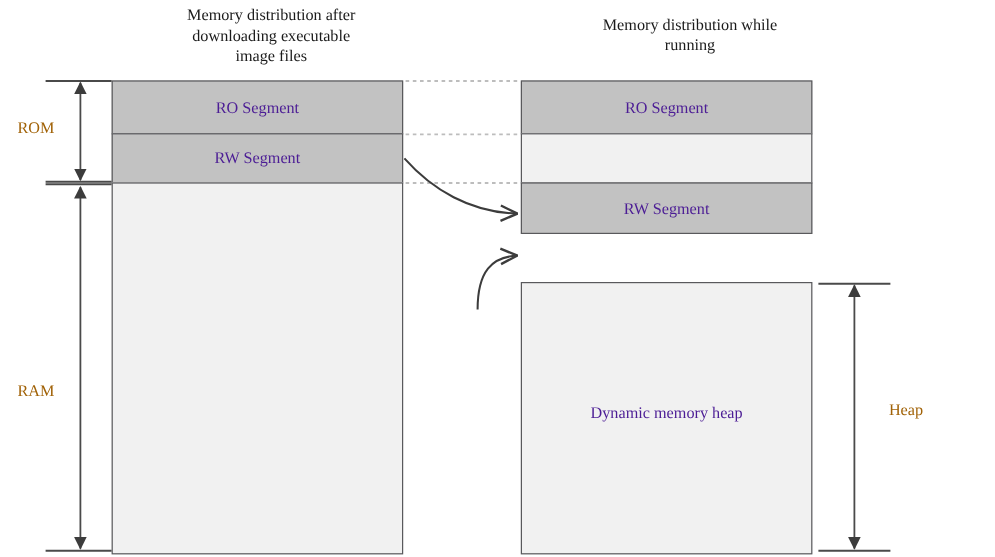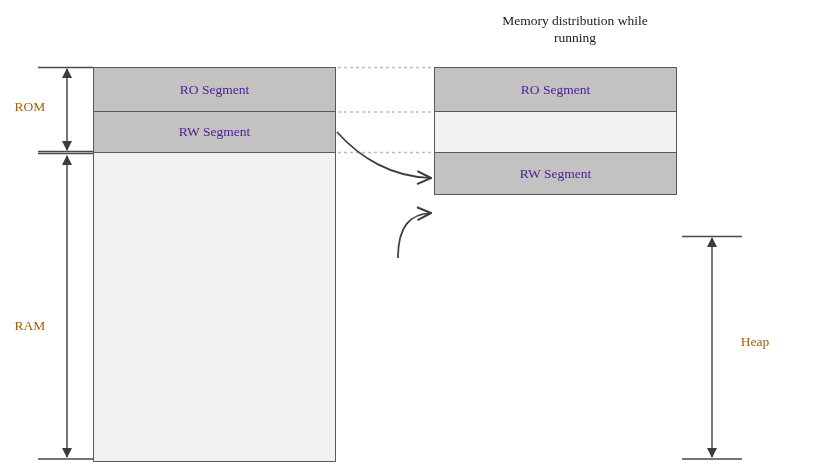--- a/index.html
+++ b/index.html
@@ -50,20 +50,23 @@
     white-space:pre-line;
   }
 
   svg.overlay{position:absolute;left:0;top:0;width:829px;height:464px;overflow:visible;}
 </style>
 </head>
 <body>
 
 <div id="stage">
 
+  <div class="title" id="title-left">Memory distribution after
+downloading executable
+image files</div>
 
   <div class="title" id="title-right">Memory distribution while
 running</div>
 
   <div class="memblock seg-grey" style="left:93px;top:67px;width:243px;height:45px;">
     <div class="seg-label" style="top:15px;">RO Segment</div>
   </div>
 
   <div class="memblock seg-grey" style="left:93px;top:111px;width:243px;height:42px;">
     <div class="seg-label" style="top:13px;">RW Segment</div>
@@ -75,20 +78,23 @@
     <div class="seg-label" style="top:15px;">RO Segment</div>
   </div>
 
   <div class="memblock seg-light" style="left:434px;top:111px;width:243px;height:42px;"></div>
 
   <div class="memblock seg-grey" style="left:434px;top:152px;width:243px;height:43px;">
     <div class="seg-label" style="top:14px;">RW Segment</div>
   </div>
 
 
+  <div class="memblock seg-light" style="left:434px;top:235px;width:243px;height:227px;">
+    <div class="seg-label" style="top:101px;">Dynamic memory heap</div>
+  </div>
 
   <div class="side-label" style="left:2px;top:318px;width:56px;">RAM</div>
 
   <div class="side-label" style="left:2px;top:99px;width:56px;">ROM</div>
 
 
   <div class="side-label" style="left:725px;top:334px;width:60px;">Heap</div>
 
   <svg class="overlay" viewBox="0 0 829 464">
     <defs>

